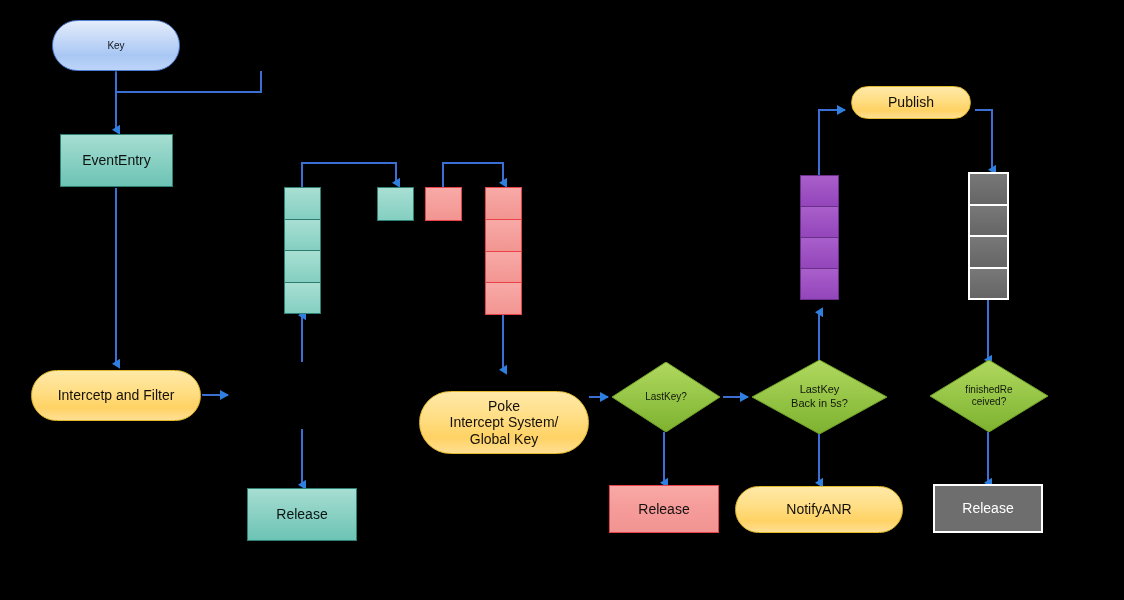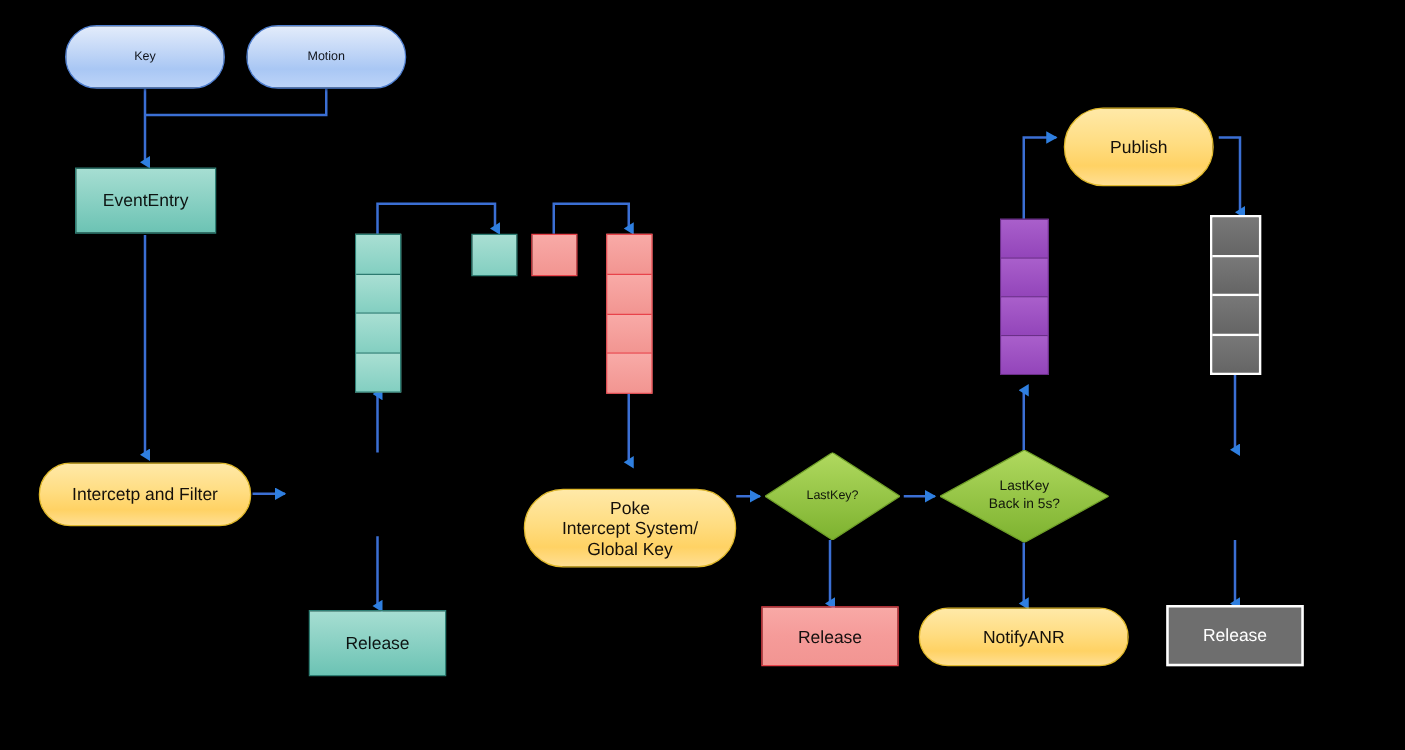--- a/index.html
+++ b/index.html
@@ -182,23 +182,20 @@
       <path d="M988,300 L988,360" marker-end="url(#arrow)"></path>
 
       <path d="M988,432 L988,483" marker-end="url(#arrow)"></path>
     </g>
   </svg>
 
   <div class="node pill-blue" style="left:52px; top:20px; width:128px; height:51px;">
     <span>Key</span>
   </div>
 
-  <div class="node pill-blue" style="left:197px; top:20px; width:128px; height:51px;">
-    <span>Motion</span>
-  </div>
 
   <div class="node box-teal" style="left:60px; top:134px; width:113px; height:53px;">
     <span>EventEntry</span>
   </div>
 
   <div class="node pill-yellow" style="left:31px; top:370px; width:170px; height:51px;">
     <span>Intercetp and Filter</span>
   </div>
 
   <div class="stack stack-teal" style="left:284px; top:187px; width:37px; height:127px;">
@@ -269,29 +266,42 @@
     <span>NotifyANR</span>
   </div>
 
   <div class="stack stack-purple" style="left:800px; top:175px; width:39px; height:125px;">
     <div class="cell"></div>
     <div class="cell"></div>
     <div class="cell"></div>
     <div class="cell"></div>
   </div>
 
-  <div class="node pill-yellow" style="left:851px; top:86px; width:120px; height:63px;">
+  <div class="node pill-yellow" style="left:851px; top:86px; width:120px; height:33px;">
     <span>Publish</span>
   </div>
 
   <div class="stack stack-gray" style="left:968px; top:172px; width:41px; height:128px;">
     <div class="cell"></div>
     <div class="cell"></div>
     <div class="cell"></div>
     <div class="cell"></div>
   </div>
 
+  <div class="diamond-wrap" style="left:930px; top:360px; width:118px; height:72px;">
+    <svg class="diamond-shape" viewBox="0 0 118 72" preserveAspectRatio="none">
+      <defs>
+        <linearGradient id="gGreen4" x1="0" y1="0" x2="0" y2="1">
+          <stop offset="0%" stop-color="#b0d95f"></stop>
+          <stop offset="100%" stop-color="#7db22f"></stop>
+        </linearGradient>
+      </defs>
+      <polygon points="59,0 118,36 59,72 0,36" fill="url(#gGreen4)" stroke="#6f9f28" stroke-width="1"></polygon>
+    </svg>
+    <div class="diamond-label">finishedRe
+ceived?</div>
+  </div>
 
   <div class="node box-gray" style="left:933px; top:484px; width:110px; height:49px;">
     <span>Release</span>
   </div>
 
 </div>
 
 </body></html>

